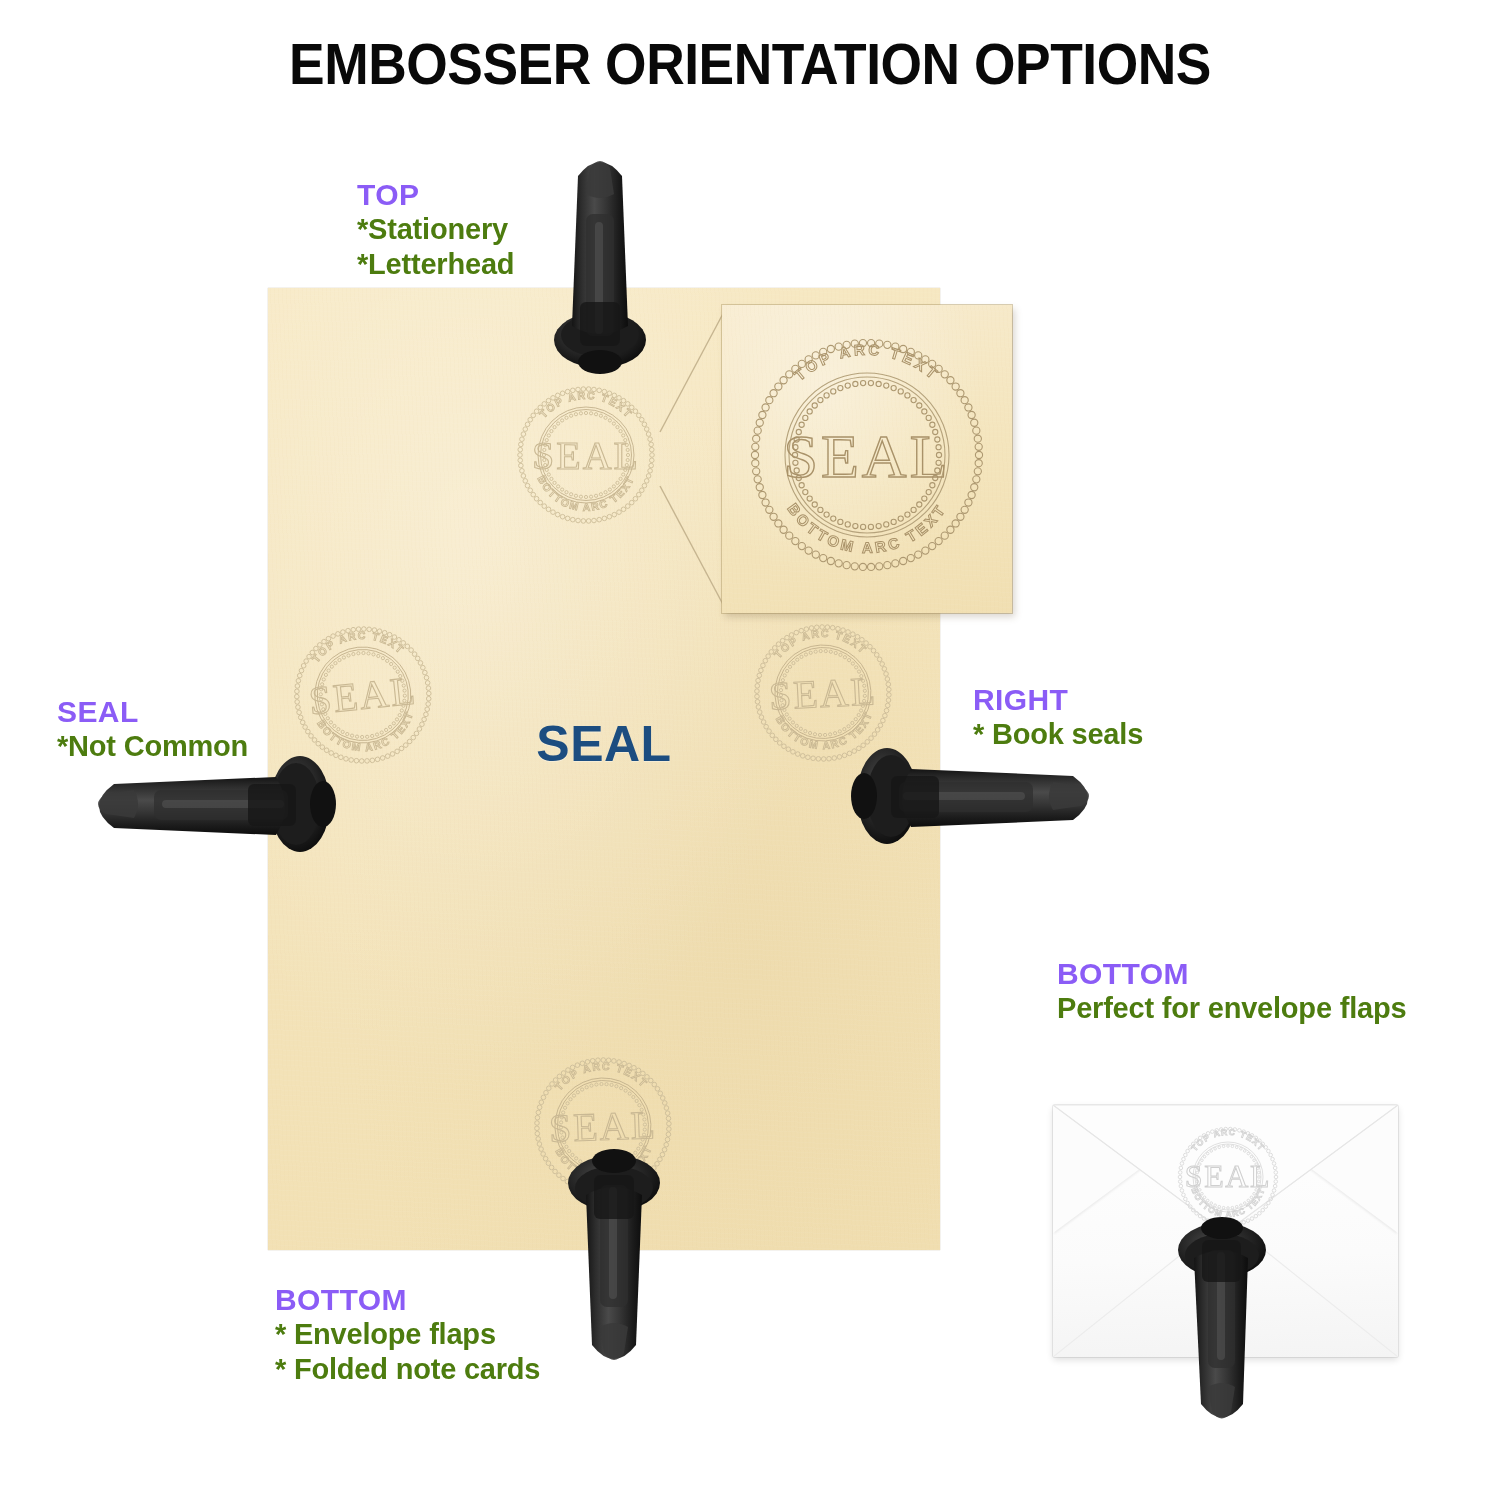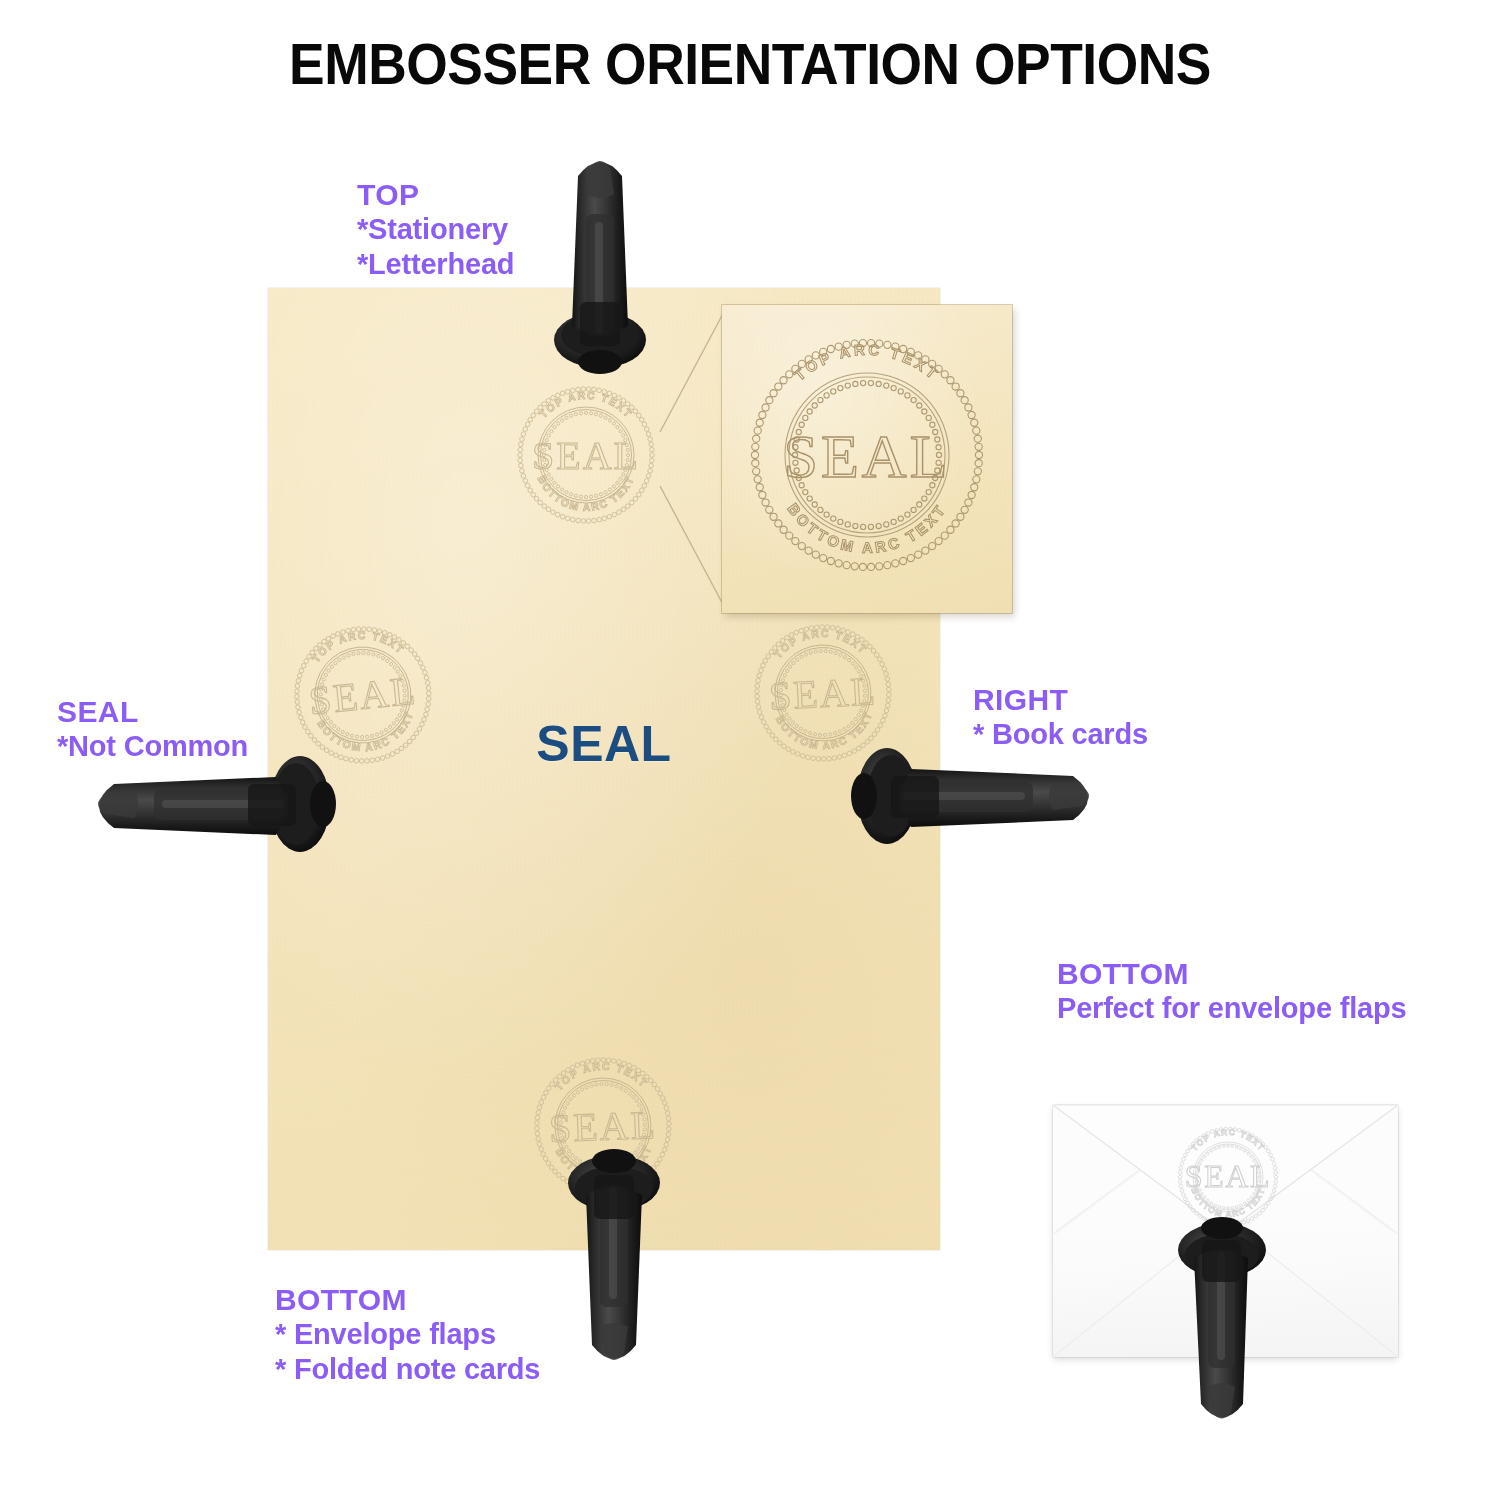--- a/index.html
+++ b/index.html
@@ -28,21 +28,21 @@
   
   .callout{position:absolute;}
   .callout .head{
     color:#8b5cf6;
     font-weight:bold;
     font-size:30px;
     letter-spacing:0.4px;
     line-height:1.12;
   }
   .callout .line{
-    color:#8b5cf6;
+    color:#4d7c0f;
     font-weight:bold;
     font-size:29px;
     line-height:1.22;
     letter-spacing:-0.2px;
     white-space:nowrap;
   }
 
   #callout-top{left:357px;top:178px;}
   #callout-left{left:57px;top:695px;}
   #callout-right{left:973px;top:683px;}
@@ -1170,21 +1170,21 @@
     <div class="line">*Letterhead</div>
   </div>
 
   <div class="callout" id="callout-left">
     <div class="head">SEAL</div>
     <div class="line">*Not Common</div>
   </div>
 
   <div class="callout" id="callout-right">
     <div class="head">RIGHT</div>
-    <div class="line">* Book cards</div>
+    <div class="line">* Book seals</div>
   </div>
 
   <div class="callout" id="callout-bottom-envelope">
     <div class="head">BOTTOM</div>
     <div class="line">Perfect for envelope flaps</div>
   </div>
 
   <div class="callout" id="callout-bottom-paper">
     <div class="head">BOTTOM</div>
     <div class="line">* Envelope flaps</div>

